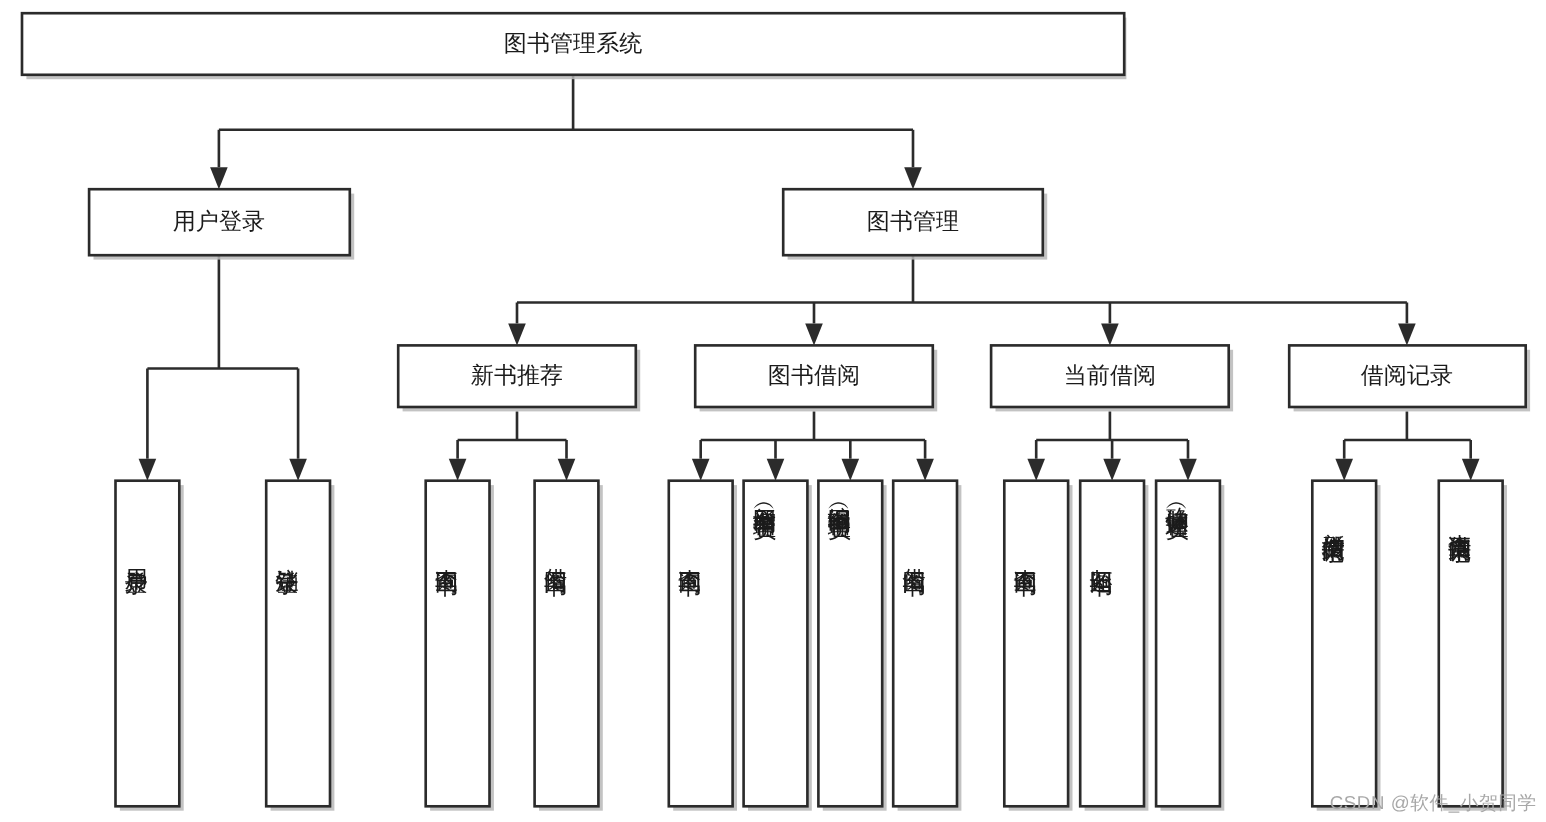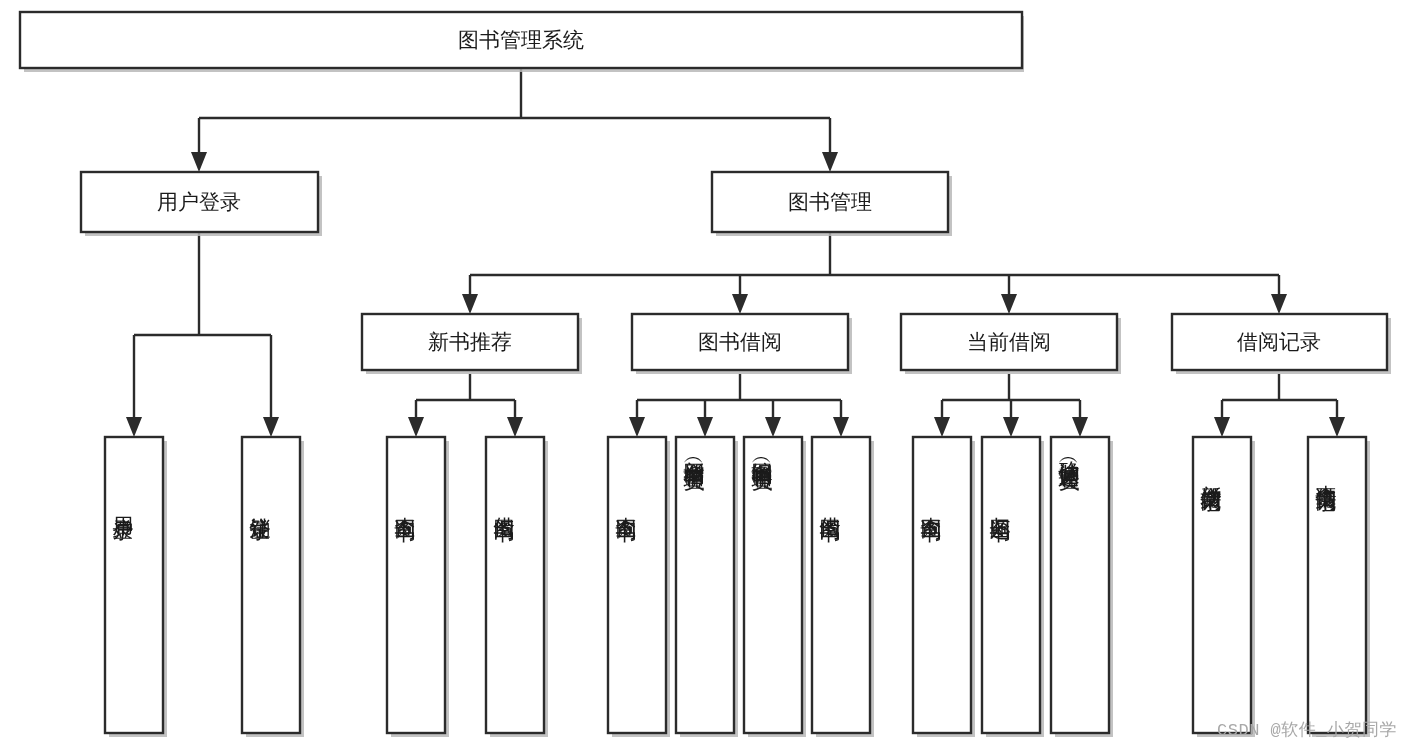--- a/index.html
+++ b/index.html
@@ -62,21 +62,21 @@
     line-height: 1.0;
     letter-spacing: 1.5px;
     color: #1b1b1b;
     white-space: nowrap;
     pointer-events: none;
   }
   .watermark {
     position: absolute;
     right: 8px;
     bottom: 6px;
-    font-family: Liberation Mono, monospace;
+    font-family: Liberation Sans, sans-serif;
     font-size: 17px;
     color: #a8a8a8;
     white-space: nowrap;
     letter-spacing: 0.5px;
   }
 </style>
 </head>
 <body>
 
 <div id="diagram-root">

